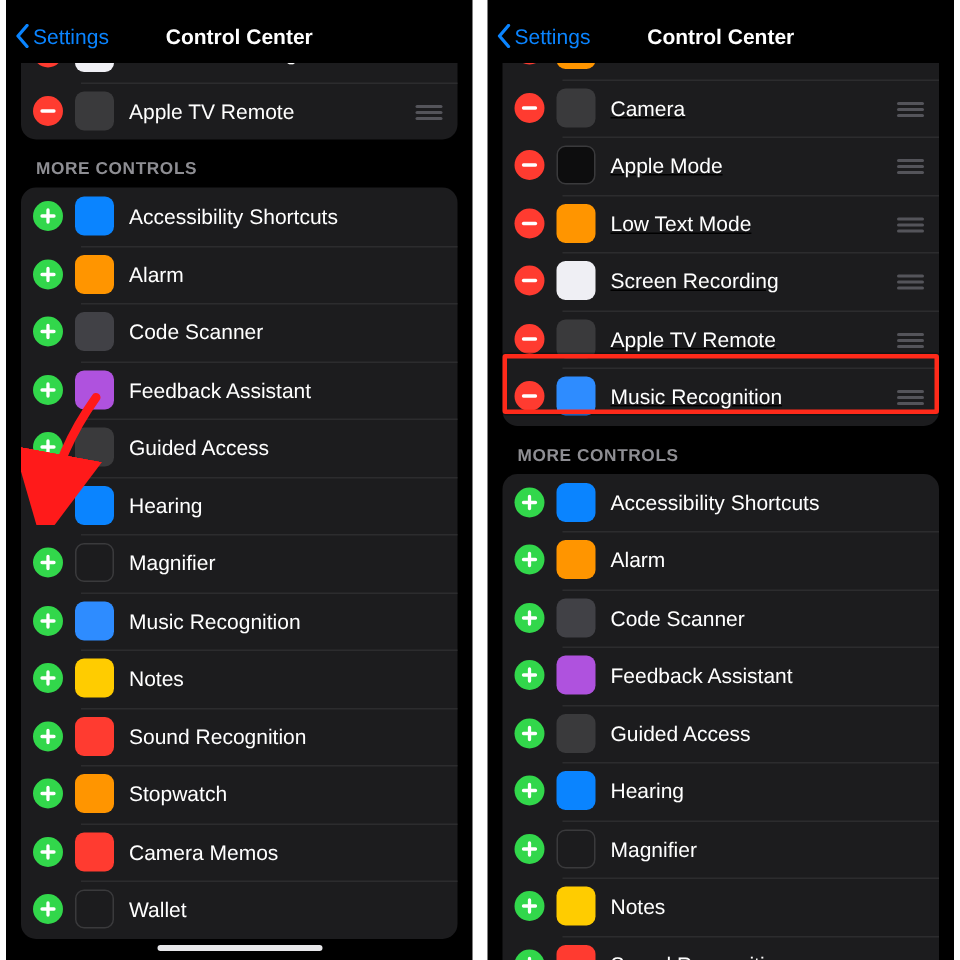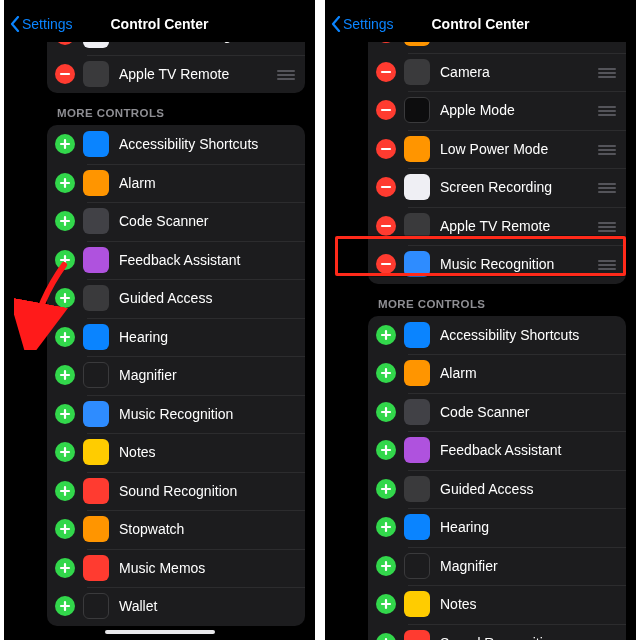--- a/index.html
+++ b/index.html
@@ -32,21 +32,21 @@
     color: #0a84ff;
     font-size: 14px;
   }
   .back svg { margin-right: 2px; }
   .title {
     position: absolute; left: 0; right: 0; text-align: center;
     font-weight: 700; font-size: 14px;
     pointer-events: none;
   }
 
-  .scroll { position: absolute; top: 42px; left: 0; right: 0; bottom: 0; overflow: hidden; padding-left: 33px; }
+  .scroll { position: absolute; top: 42px; left: 0; right: 0; bottom: 0; overflow: hidden; }
 
   .card {
     background: #1c1c1e;
     border-radius: 10px;
     margin: 0 10px;
   }
   .section-label {
     color: #8e8e93; font-size: 11.5px; letter-spacing: .4px;
     padding: 14px 20px 6px;
     font-weight: bold;
@@ -278,21 +278,21 @@
     <div class="label">Stopwatch</div>
 
   </div>
   <div class="row">
     <div class="btn add">
             <svg width="12" height="12" viewBox="0 0 12 12">
               <path d="M6 2v8M2 6h8" stroke="#fff" stroke-width="2.2" stroke-linecap="round"></path>
             </svg>
           </div>
     <div class="appicon ic-red"></div>
-    <div class="label">Music Memos</div>
+    <div class="label">Camera Memos</div>
 
   </div>
   <div class="row">
     <div class="btn add">
             <svg width="12" height="12" viewBox="0 0 12 12">
               <path d="M6 2v8M2 6h8" stroke="#fff" stroke-width="2.2" stroke-linecap="round"></path>
             </svg>
           </div>
     <div class="appicon ic-black"></div>
     <div class="label">Wallet</div>
@@ -320,21 +320,21 @@
       <svg width="10" height="16" viewBox="0 0 10 16">
         <path d="M8 1 L2 8 L8 15" stroke="#0a84ff" stroke-width="2.2" fill="none" stroke-linecap="round" stroke-linejoin="round"></path>
       </svg>
       <span>Settings</span>
     </div>
     <div class="title">Control Center</div>
   </div>
 
   <div class="scroll">
 
-    <div class="card partial-top" id="right-included" style="margin-top:-28px; border-top-left-radius:0; border-top-right-radius:0;">
+    <div class="card partial-top" id="right-included" style="margin-top:-28px; border-top-left-radius:0; border-top-right-radius:0;text-decoration:underline;">
   <div class="row">
     <div class="btn rem"></div>
     <div class="appicon ic-orange"></div>
 
   </div>
   <div class="row">
     <div class="btn rem">
             <svg width="12" height="12" viewBox="0 0 12 12">
               <path d="M2 6h8" stroke="#fff" stroke-width="2.2" stroke-linecap="round"></path>
             </svg>
@@ -361,21 +361,21 @@
             <span></span>
           </div>
   </div>
   <div class="row">
     <div class="btn rem">
             <svg width="12" height="12" viewBox="0 0 12 12">
               <path d="M2 6h8" stroke="#fff" stroke-width="2.2" stroke-linecap="round"></path>
             </svg>
           </div>
     <div class="appicon ic-lowpwr"></div>
-    <div class="label">Low Power Mode</div>
+    <div class="label">Low Text Mode</div>
     <div class="grip">
             <span></span>
             <span></span>
             <span></span>
           </div>
   </div>
   <div class="row">
     <div class="btn rem">
             <svg width="12" height="12" viewBox="0 0 12 12">
               <path d="M2 6h8" stroke="#fff" stroke-width="2.2" stroke-linecap="round"></path>

